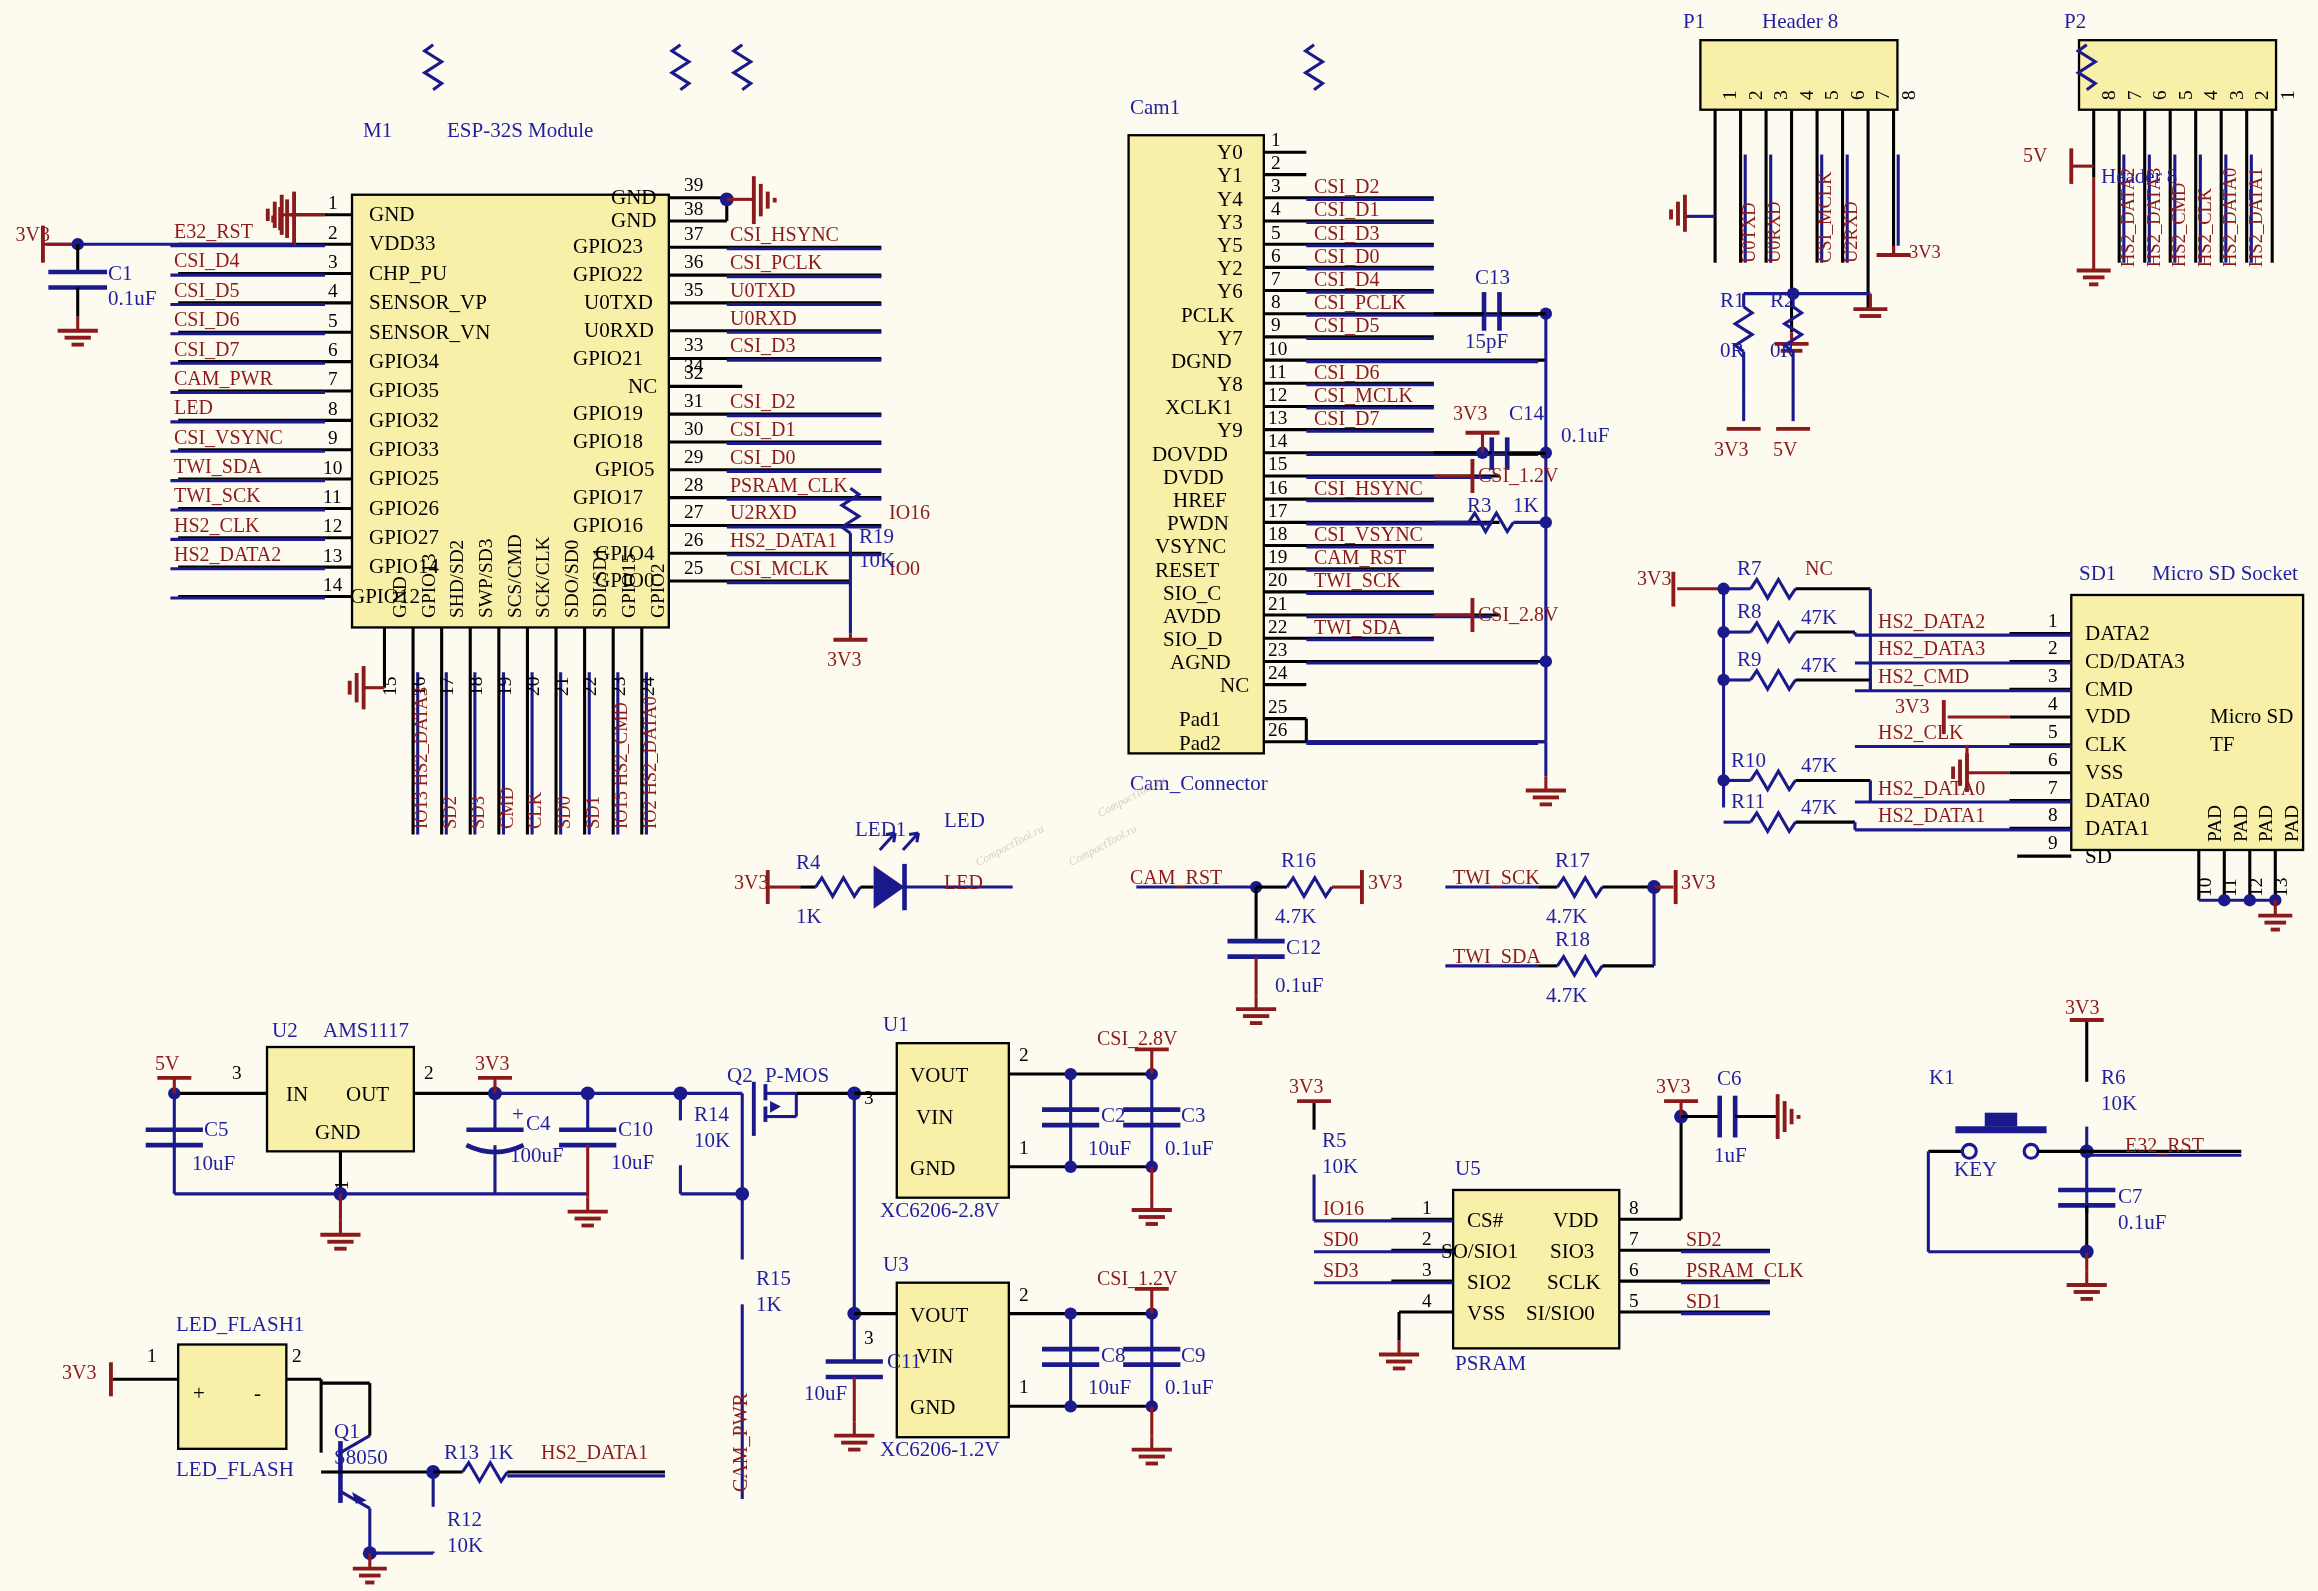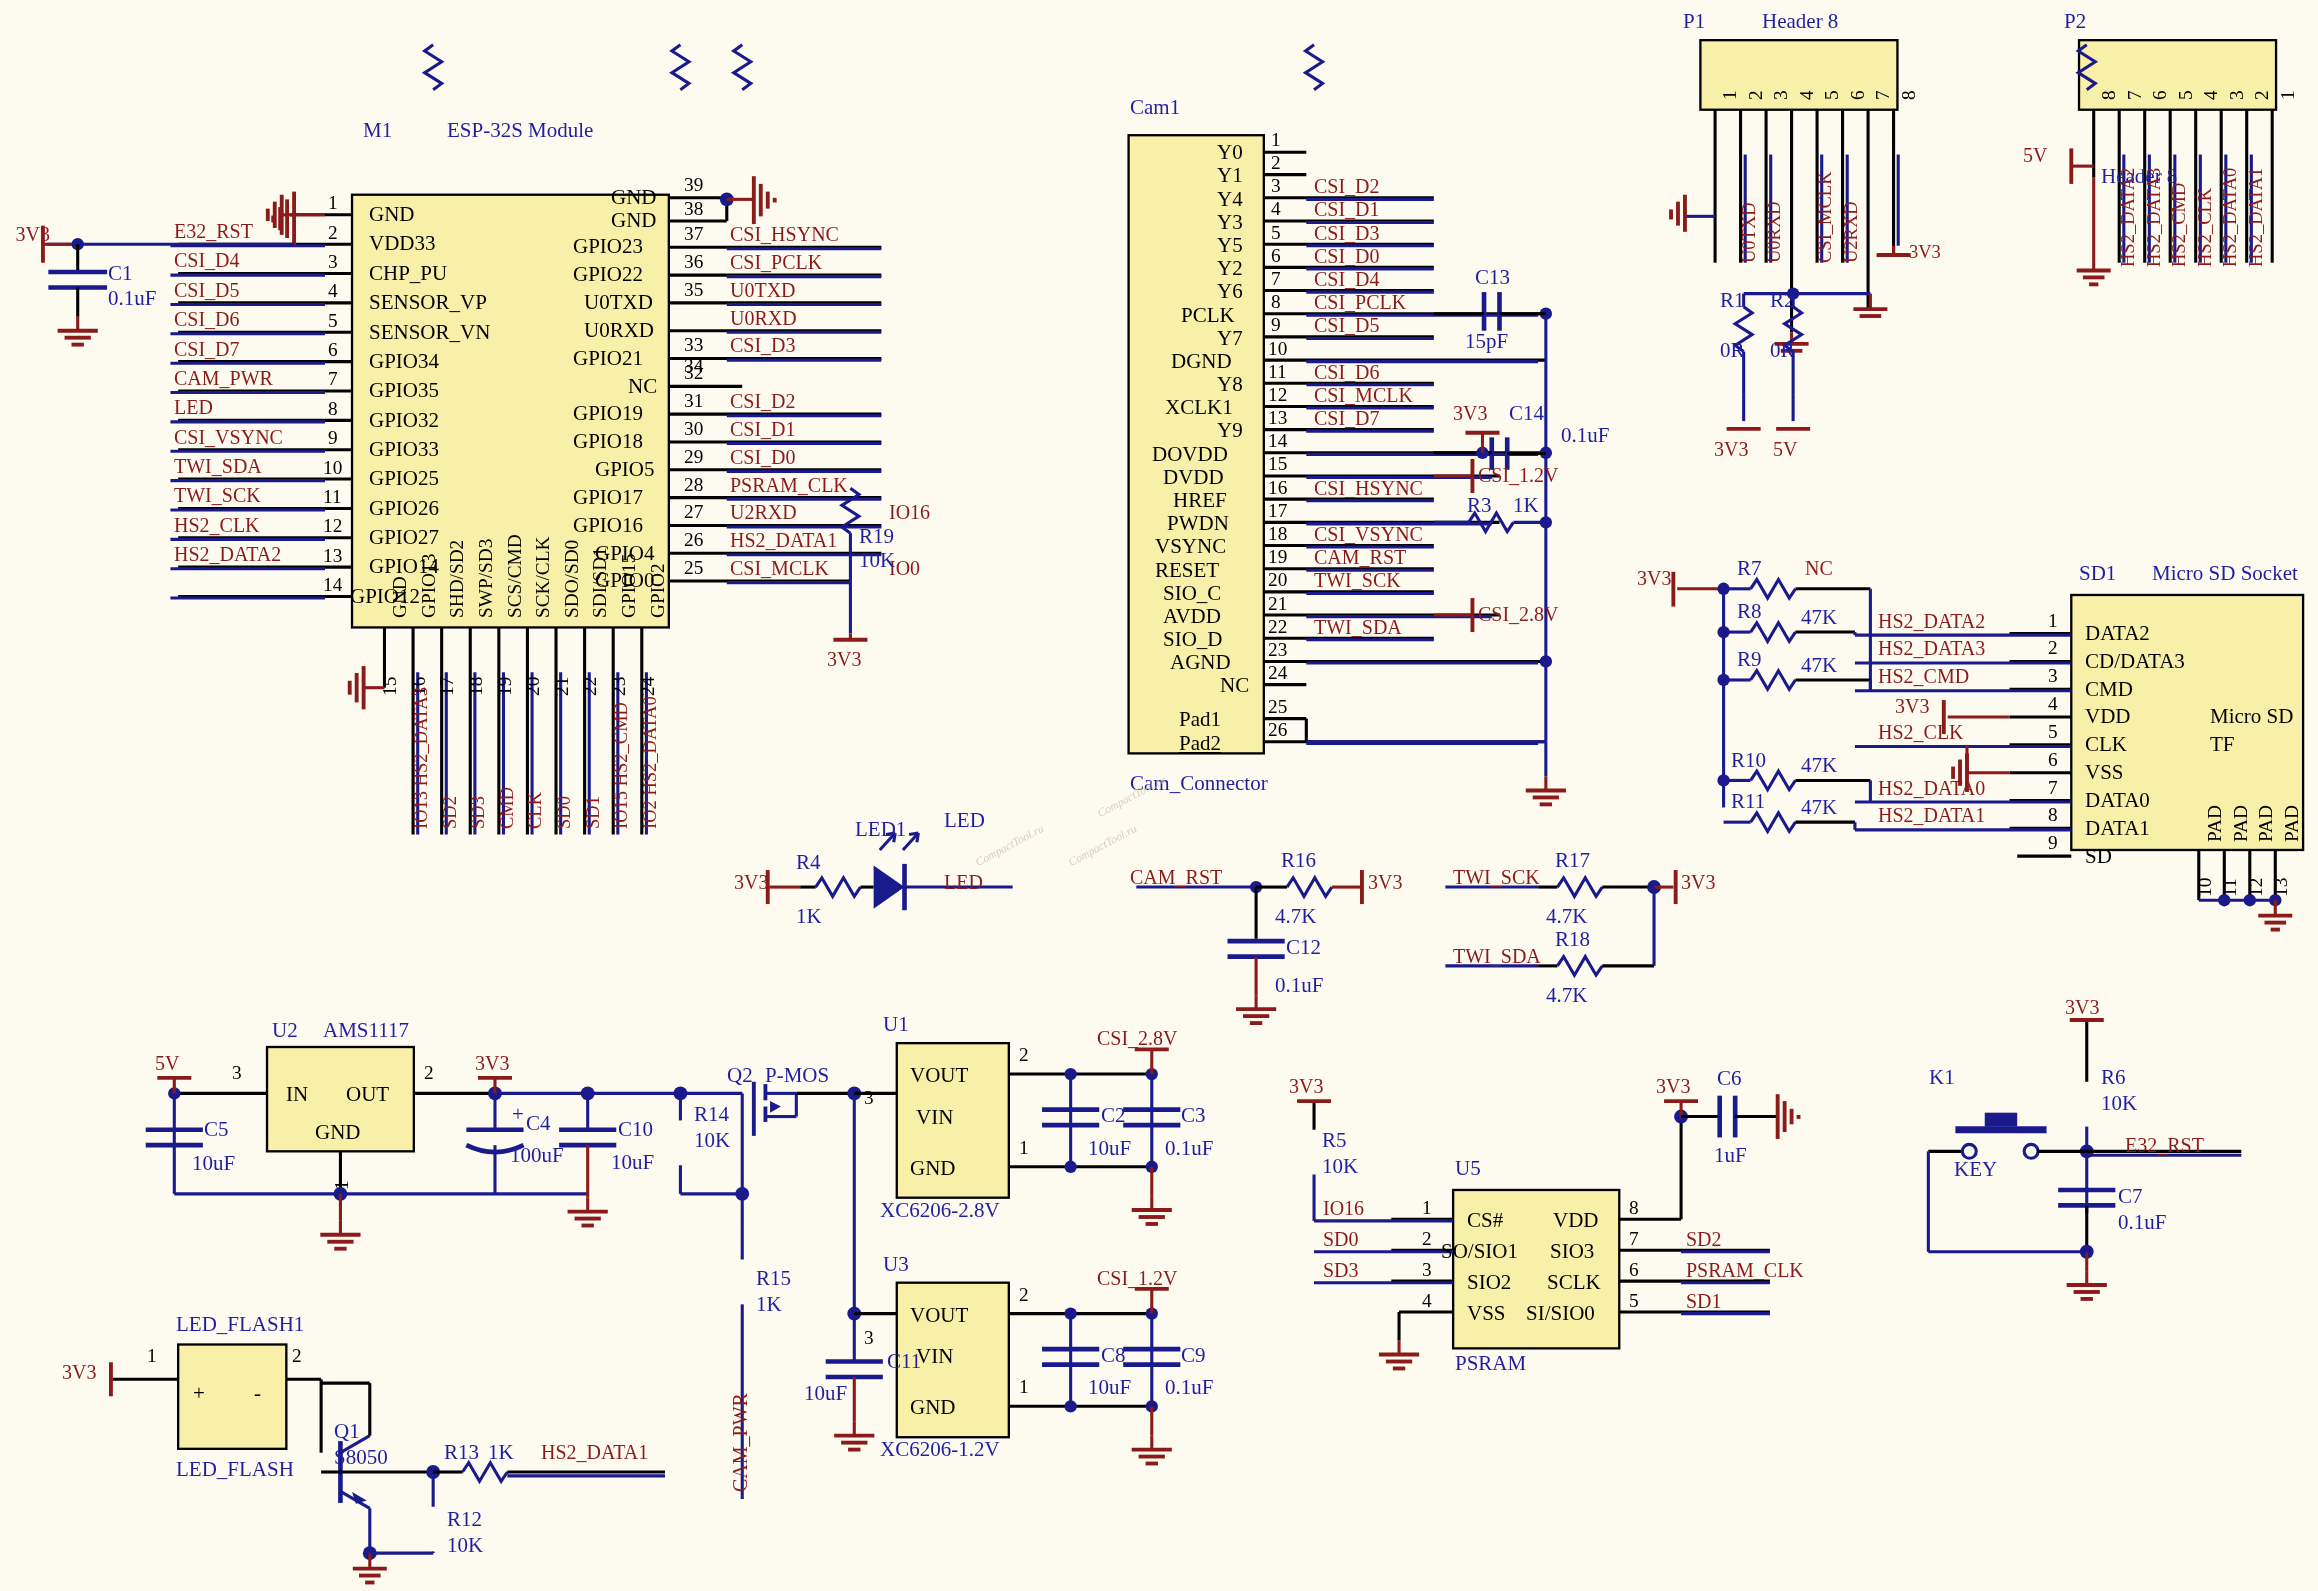--- a/index.html
+++ b/index.html
@@ -797,21 +797,21 @@
 <div class="lbl pinname" style="left:1173px;top:490px;">HREF</div>
 <div class="lbl pinname" style="left:1167px;top:513px;">PWDN</div>
 <div class="lbl pinname" style="left:1155px;top:536px;">VSYNC</div>
 <div class="lbl pinname" style="left:1155px;top:560px;">RESET</div>
 <div class="lbl pinname" style="left:1163px;top:583px;">SIO_C</div>
 <div class="lbl pinname" style="left:1163px;top:606px;">AVDD</div>
 <div class="lbl pinname" style="left:1163px;top:629px;">SIO_D</div>
 <div class="lbl pinname" style="left:1163px;top:652px;margin-left:7px;">AGND</div>
 <div class="lbl pinname" style="left:1220px;top:675px;">NC</div>
 <div class="lbl pinname" style="left:1179px;top:709px;">Pad1</div>
-<div class="lbl pinname" style="left:1179px;top:733px;text-decoration:underline;">Pad2</div>
+<div class="lbl pinname" style="left:1179px;top:733px;">Pad2</div>
 
 <div class="lbl pinnum" style="left:1271px;top:130px;">1</div>
 <div class="lbl pinnum" style="left:1271px;top:153px;">2</div>
 <div class="lbl pinnum" style="left:1271px;top:176px;">3</div>
 <div class="lbl pinnum" style="left:1271px;top:199px;">4</div>
 <div class="lbl pinnum" style="left:1271px;top:223px;">5</div>
 <div class="lbl pinnum" style="left:1271px;top:246px;">6</div>
 <div class="lbl pinnum" style="left:1271px;top:269px;">7</div>
 <div class="lbl pinnum" style="left:1271px;top:292px;">8</div>
 <div class="lbl pinnum" style="left:1271px;top:315px;">9</div>

